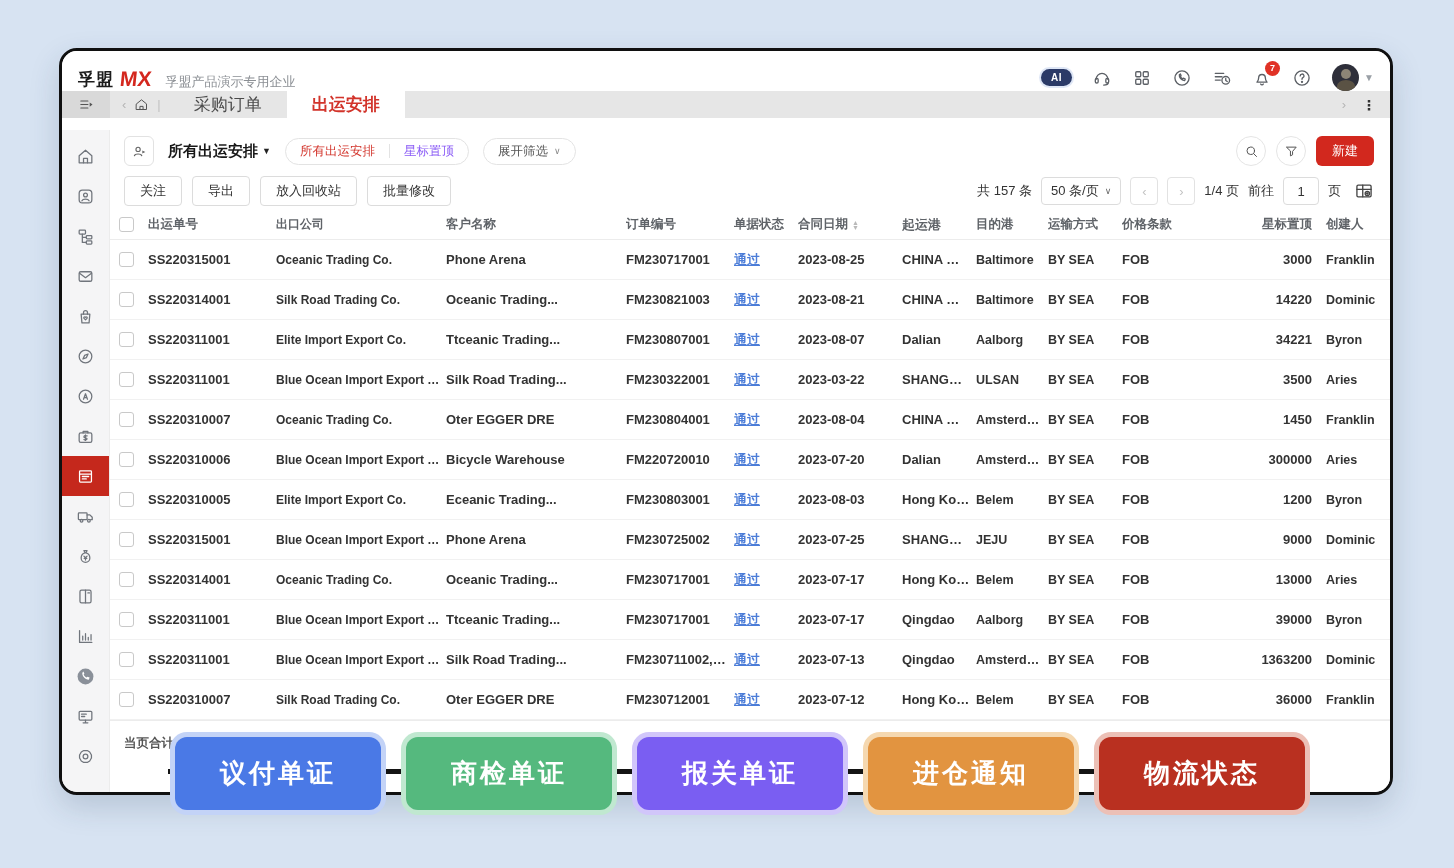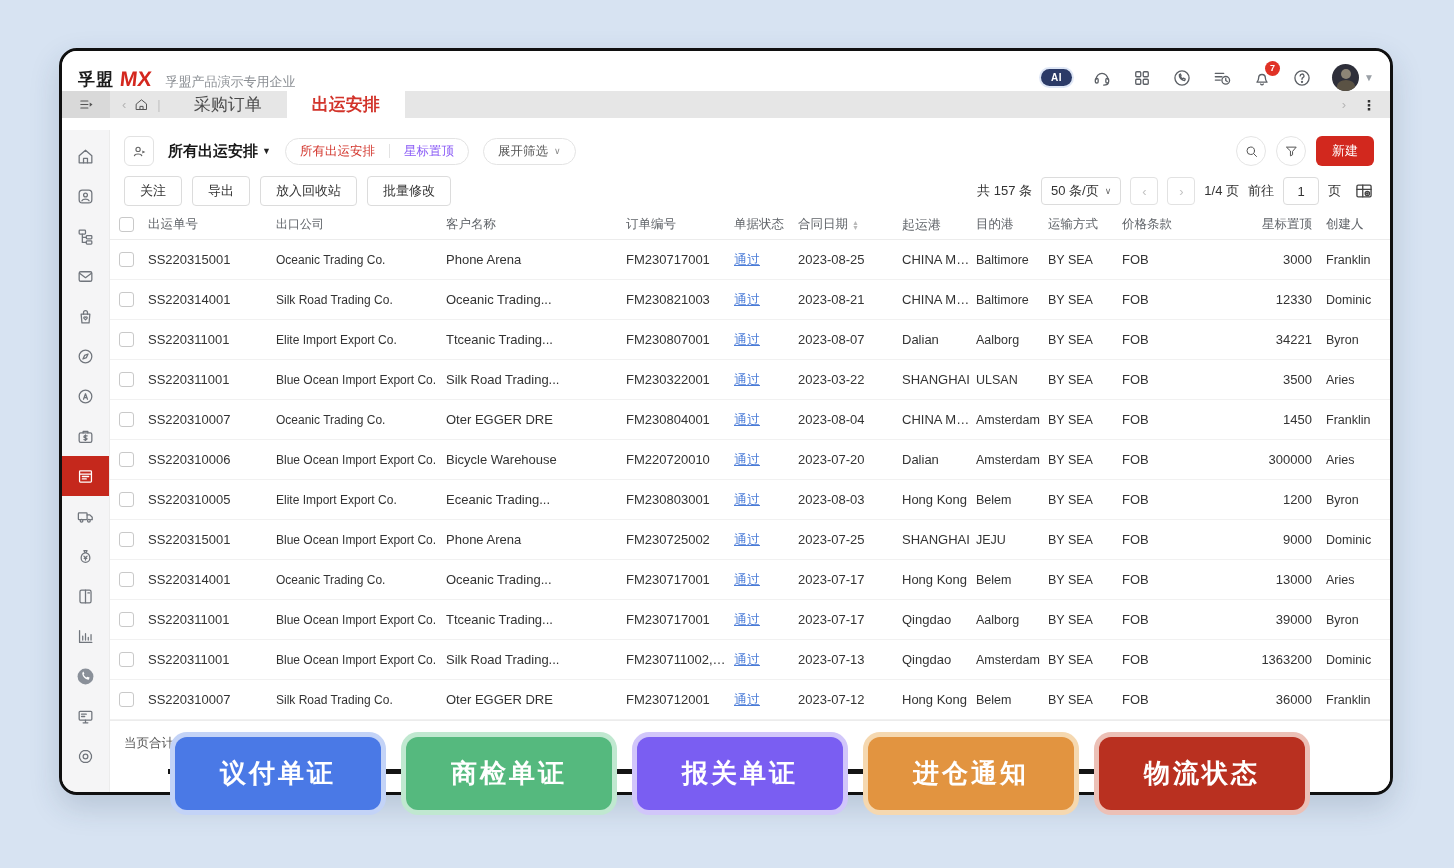--- a/index.html
+++ b/index.html
@@ -75,21 +75,21 @@
   .actionbar { height:38px; display:flex; align-items:center; padding:0 16px 0 14px; gap:10px; flex:0 0 auto; }
   .act-btn { height:30px; border:1px solid #dcdcdc; border-radius:4px; background:#fff; color:#333; font-size:13px; padding:0 15px; cursor:pointer; }
   .action-right { margin-left:auto; display:flex; align-items:center; gap:9px; font-size:13px; color:#333; }
   .select-box { height:28px; border:1px solid #dcdcdc; border-radius:4px; padding:0 9px; display:flex; align-items:center; gap:6px; font-size:13px; cursor:pointer; background:#fff; }
   .select-box .caret { font-size:9px; color:#666; }
   .nav-btn { width:28px; height:28px; border:1px solid #e2e2e2; border-radius:4px; background:#fff; display:flex; align-items:center; justify-content:center; color:#c3c3c3; font-size:13px; cursor:pointer; }
   .goto-input { width:36px; height:28px; border:1px solid #dcdcdc; border-radius:4px; text-align:center; font-size:13px; color:#333; background:#fff; }
   .tbl-set { color:#444; display:flex; cursor:pointer; margin-left:4px; }
   .tbl-set svg { width:20px; height:20px; }
   
-  .table { flex:1; display:flex; flex-direction:column; min-height:0; }
+  .table { flex:1; display:flex; flex-direction:column; min-height:0;font-weight:bold; }
   .thead { height:30px; display:flex; align-items:center; font-size:12.5px; color:#5f6368; border-bottom:1px solid #ececec; flex:0 0 auto; }
   .trow { height:40px; display:flex; align-items:center; font-size:13px; color:#333; border-bottom:1px solid #f1f1f1; cursor:pointer; }
   .cell { padding-right:6px; white-space:nowrap; overflow:hidden; text-overflow:ellipsis; flex:0 0 auto; }
   .c0 { width:38px; display:flex; justify-content:center; }
   .c1 { width:128px; } .c2 { width:170px; font-size:12px; } .c3 { width:180px; }
   .c4 { width:108px; } .c5 { width:64px; } .c6 { width:104px; }
   .c7 { width:74px; font-size:13px; } .c8 { width:72px; font-size:12.5px; } .c9 { width:74px; font-size:12.5px; }
   .c10 { width:72px; } .c11 { width:128px; text-align:right; padding-right:10px; } .c12 { width:66px; font-size:12.5px; padding-left:4px; }
   .checkbox { width:15px; height:15px; border:1px solid #c9c9c9; border-radius:3px; background:#fff; cursor:pointer; }
   .link { color:#4c7dd8; text-decoration:underline; }
@@ -450,21 +450,21 @@
               <div class="cell c1">SS220314001</div>
               <div class="cell c2">Silk Road Trading Co.</div>
               <div class="cell c3">Oceanic Trading...</div>
               <div class="cell c4">FM230821003</div>
               <div class="cell c5"><span class="link">通过</span></div>
               <div class="cell c6">2023-08-21</div>
               <div class="cell c7">CHINA MA...</div>
               <div class="cell c8">Baltimore</div>
               <div class="cell c9">BY SEA</div>
               <div class="cell c10">FOB</div>
-              <div class="cell c11">12330</div>
+              <div class="cell c11">14220</div>
               <div class="cell c12">Dominic</div>
             </div>
             <div class="trow">
               <div class="cell c0">
                 <span class="checkbox"></span>
               </div>
               <div class="cell c1">SS220311001</div>
               <div class="cell c2">Elite Import Export Co.</div>
               <div class="cell c3">Ttceanic Trading...</div>
               <div class="cell c4">FM230807001</div>

